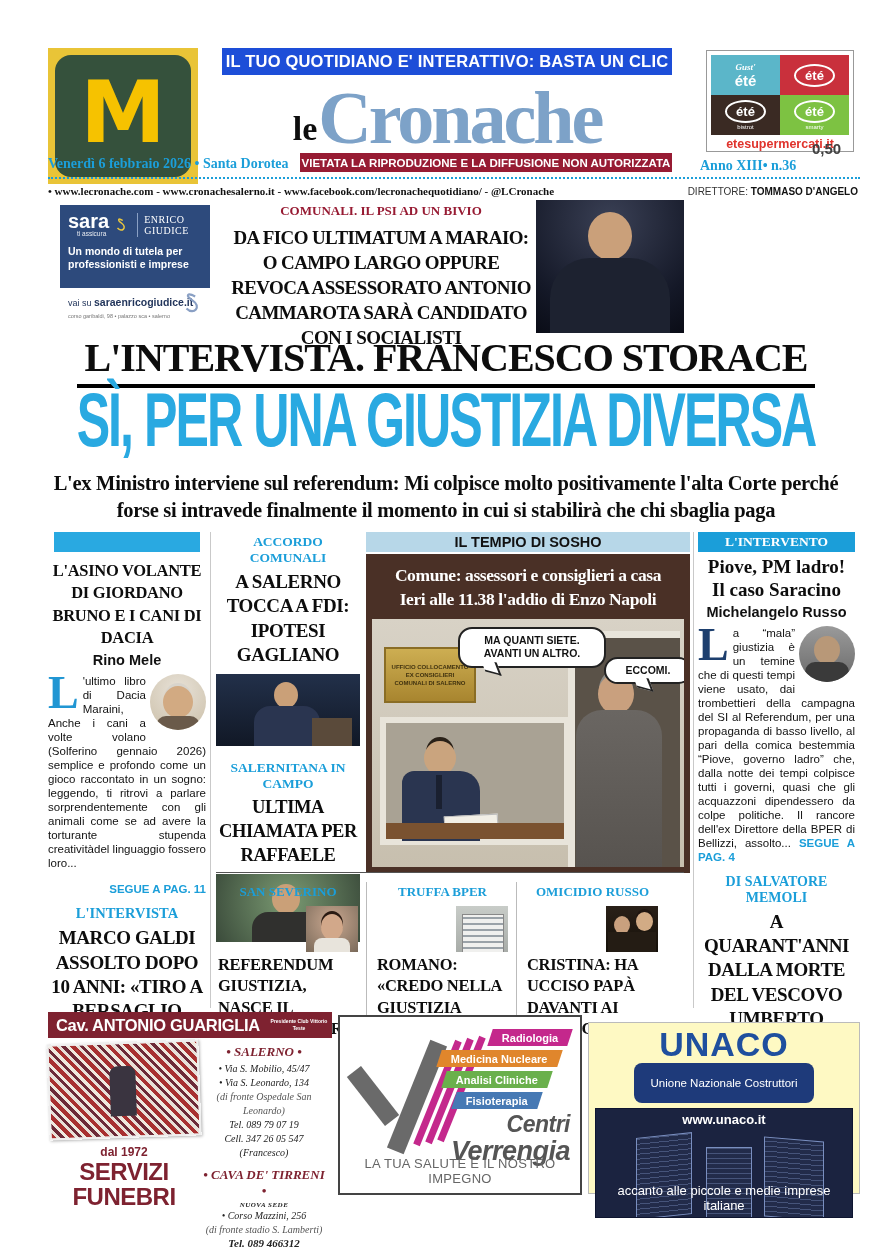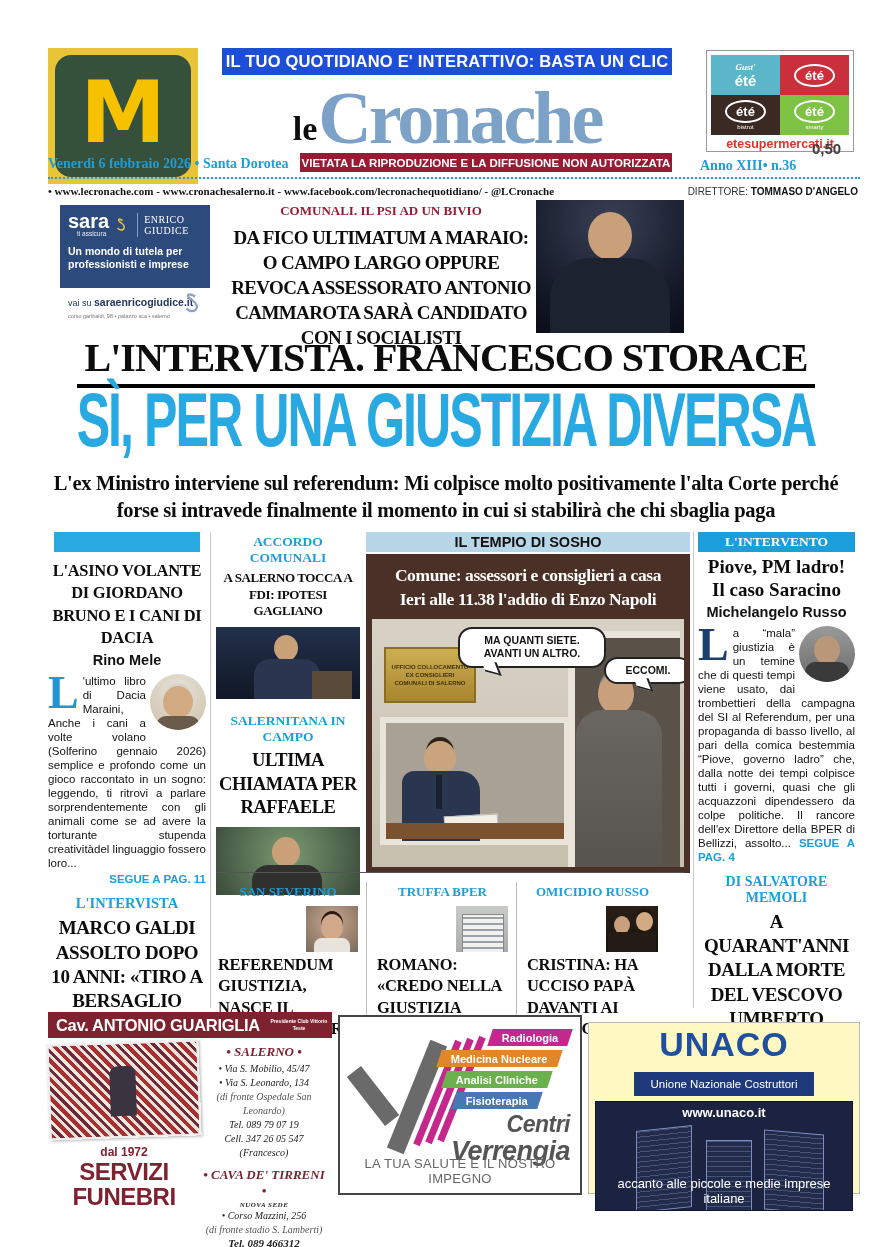--- a/index.html
+++ b/index.html
@@ -75,21 +75,21 @@
   .col{box-sizing:border-box;}
   .cbar{height:20px;background:#29a9e1;margin:0 6px 8px 6px;}
   .kick{color:#1b9ed9;font:bold 13.5px "Liberation Serif",serif;text-align:center;margin:2px 0 4px 0;}
   .slab-h{font:bold 16.5px "Liberation Serif",serif;text-align:center;line-height:1.35;color:#0d0d0d;letter-spacing:-.3px;}
   .author{font:bold 14.5px "Liberation Sans",sans-serif;text-align:center;margin:3px 0 6px 0;}
   .body{font:11.5px "Liberation Sans",sans-serif;line-height:1.22;text-align:justify;color:#111;}
   .dropcap{float:left;font:bold 46px "Liberation Serif",serif;line-height:34px;color:#2196d3;padding:2px 4px 0 0;}
   .dropcap.navy{color:#1d3f6e;}
   .inphoto{float:right;width:56px;height:56px;border-radius:50%;margin:0 0 2px 4px;position:relative;overflow:hidden;}
   .more{color:#1b9ed9;font:bold 11.5px "Liberation Sans",sans-serif;}
-  .more-r{display:block;text-align:right;margin-top:3px;}
+  .more-r{display:block;text-align:right;margin-top:13px;}
   .big-h{font:bold 19px "Liberation Serif",serif;text-align:center;line-height:1.28;letter-spacing:-.4px;color:#0d0d0d;}
   .colphoto{border-radius:10px;margin-top:8px;}
   
   .c-title{height:20px;background:#b7d7e8;font:bold 14.5px "Liberation Sans",sans-serif;display:flex;align-items:center;justify-content:center;}
   .c-frame{background:#4a3026;padding:6px;margin-top:2px;}
   .c-head{color:#fff;text-align:center;font:bold 17.5px "Liberation Serif",serif;letter-spacing:-.4px;line-height:1.35;padding:4px 0 8px 0;}
   .c-img{position:relative;height:248px;background:linear-gradient(#d8d2c6,#c7bfae);overflow:hidden;}
   .plaque{position:absolute;left:12px;top:28px;width:92px;height:56px;background:linear-gradient(#cdae52,#a8852f);
           border:2px solid #8a6d25;box-sizing:border-box;display:flex;align-items:center;justify-content:center;text-align:center;
           font:bold 6px "Liberation Sans",sans-serif;color:#40320f;padding:3px;line-height:1.4;}
@@ -145,21 +145,21 @@
   .v-services{position:absolute;right:10px;top:12px;display:flex;flex-direction:column;align-items:flex-end;gap:4px;}
   .v-srv{transform:skewX(-18deg);color:#fff;font:bold 11px "Liberation Sans",sans-serif;padding:2.5px 12px;}
   .v-srv span{display:inline-block;transform:skewX(18deg);}
   .v-srv:nth-child(2){margin-right:10px;} .v-srv:nth-child(3){margin-right:20px;} .v-srv:nth-child(4){margin-right:30px;}
   .v-name{position:absolute;left:0;top:96px;width:230px;text-align:right;color:#555;font-family:"Liberation Sans",sans-serif;font-style:italic;font-weight:bold;line-height:1;}
   .v-n1{font-size:23px;letter-spacing:-.5px;}
   .v-n2{font-size:27px;letter-spacing:-.5px;display:block;margin-top:2px;}
   .v-tag{position:absolute;left:0;bottom:7px;width:100%;text-align:center;color:#666;font:13px "Liberation Sans",sans-serif;letter-spacing:.3px;}
   .unaco{left:588px;top:1022px;width:272px;height:172px;background:#fef9c3;border:1px solid #bbb;box-sizing:border-box;text-align:center;}
   .u-name{color:#1f4f9e;font:bold 34px "Liberation Sans",sans-serif;letter-spacing:1px;line-height:1;margin-top:4px;}
-  .u-pill{display:inline-block;background:#1e3a7a;color:#fff;border-radius:0;font:11.5px "Liberation Sans",sans-serif;padding:6px 16px;margin-top:11px;}
+  .u-pill{display:inline-block;background:#1e3a7a;color:#fff;border-radius:8px;font:11.5px "Liberation Sans",sans-serif;padding:14px 16px;margin-top:2px;}
   .u-panel{position:relative;margin:5px 6px 0 6px;height:108px;background:#1b2340;border:1px solid #0e1530;overflow:hidden;}
   .u-site{position:relative;color:#fff;font:bold 13px "Liberation Sans",sans-serif;margin-top:3px;z-index:2;}
   .u-b{position:absolute;border:1px solid #7a8fc0;background:repeating-linear-gradient(0deg,rgba(122,143,192,.08) 0 4px,rgba(122,143,192,.45) 4px 5px);}
   .u-b1{left:40px;top:26px;width:54px;height:80px;transform:skewY(-6deg);}
   .u-b2{left:110px;top:38px;width:44px;height:70px;}
   .u-b3{left:168px;top:30px;width:58px;height:78px;transform:skewY(5deg);}
   .u-tag{position:absolute;left:0;bottom:4px;width:100%;color:#fff;font:13px "Liberation Sans",sans-serif;z-index:2;}
 </style>
 </head>
 <body>
@@ -276,21 +276,21 @@
     <div class="big-h">MARCO GALDI ASSOLTO DOPO 10 ANNI: «TIRO A BERSAGLIO DELLA GIUSTIZIA»</div>
     <div class="ph colphoto" style="width:156px;height:103px;background:linear-gradient(#cfd8e2,#9fb0c0);">
       <div class="head" style="left:60px;top:10px;width:36px;height:38px;background:#d2a87e;"></div>
       <div class="torso" style="left:24px;top:44px;width:108px;height:60px;background:#e9e4d6;border-radius:26px 26px 0 0;"></div>
       <div class="torso" style="left:73px;top:48px;width:9px;height:46px;background:#2a4a7a;"></div>
     </div>
   </div>
 
   <div class="abs col" style="left:216px;top:532px;width:144px;">
     <div class="kick">ACCORDO COMUNALI</div>
-    <div class="big-h" style="font-size:13px;">A SALERNO TOCCA A FDI: IPOTESI GAGLIANO</div>
+    <div class="big-h" style="font-size:19px;">A SALERNO TOCCA A FDI: IPOTESI GAGLIANO</div>
     <div class="ph" style="width:144px;height:72px;margin-top:7px;background:linear-gradient(#22304a,#111826);">
       <div class="head" style="left:58px;top:8px;width:24px;height:26px;background:#caa078;"></div>
       <div class="torso" style="left:38px;top:32px;width:66px;height:40px;background:#2a3550;border-radius:16px 16px 0 0;"></div>
       <div class="torso" style="left:96px;top:44px;width:40px;height:28px;background:#5a4a3a;"></div>
     </div>
     <div class="kick" style="margin-top:14px;">SALERNITANA IN CAMPO</div>
     <div class="big-h" style="font-size:18.5px;">ULTIMA CHIAMATA PER RAFFAELE</div>
     <div class="ph" style="width:144px;height:68px;margin-top:7px;background:radial-gradient(circle at 50% 40%,#7a9a72 0%,#3a4a3a 100%);">
       <div class="head" style="left:56px;top:10px;width:28px;height:30px;background:#caa078;"></div>
       <div class="torso" style="left:36px;top:38px;width:70px;height:30px;background:#30302e;border-radius:16px 16px 0 0;"></div>

